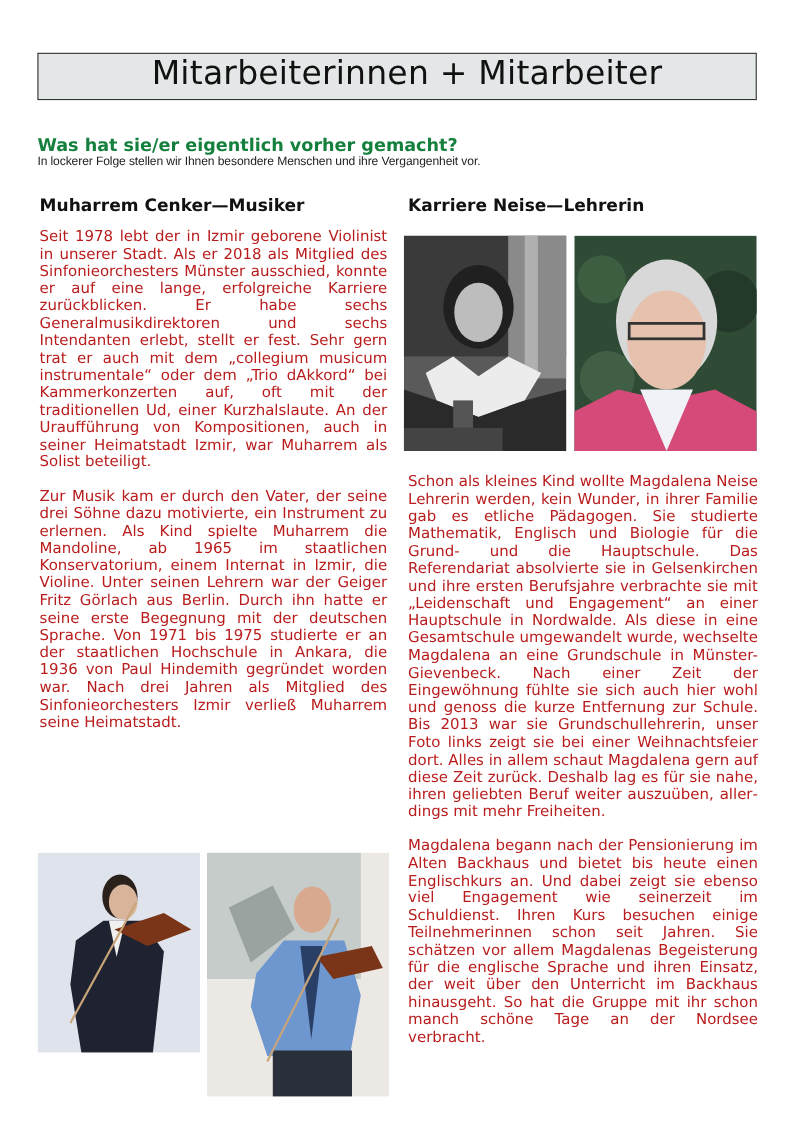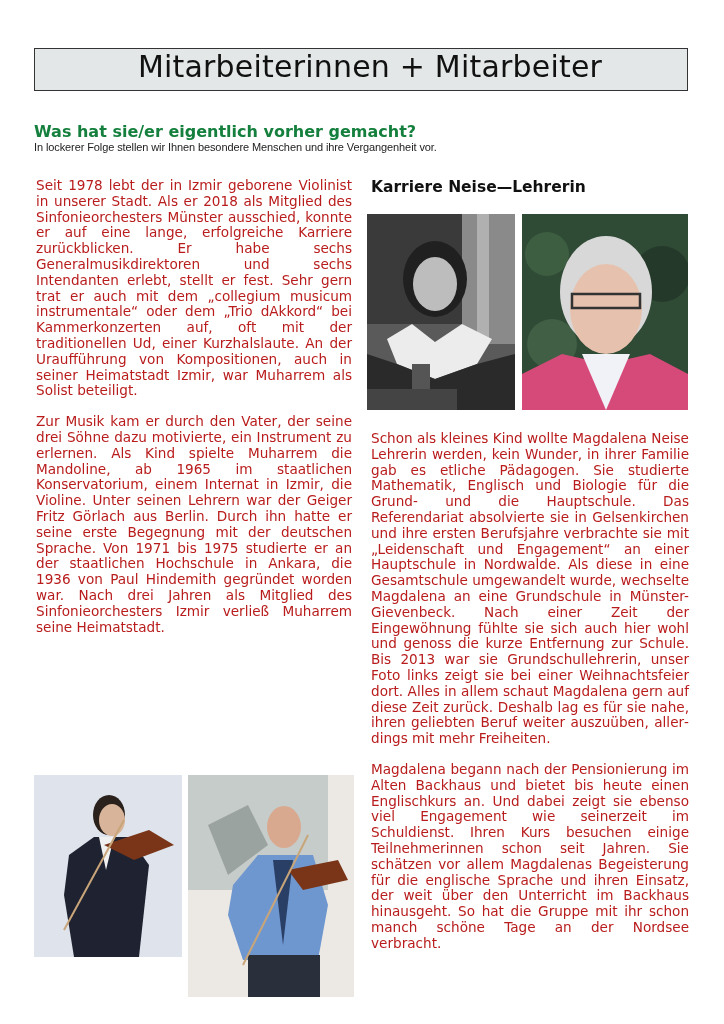--- a/index.html
+++ b/index.html
@@ -44,20 +44,21 @@
 <body>
 
 <div class="title-box">
   <span class="title-text">Mitarbeiterinnen + Mitarbeiter</span>
 </div>
 
 <div class="subtitle">Was hat sie/er eigentlich vorher gemacht?</div>
 <div class="intro">In lockerer Folge stellen wir Ihnen besondere Menschen und ihre Vergangenheit vor.</div>
 
 <div class="col-left">
+  <h2 class="person-heading">Muharrem Cenker—Musiker</h2>
   <p class="para">Seit 1978 lebt der in Izmir geborene Violinist in unserer Stadt. Als er 2018 als Mitglied des Sinfonieorchesters Münster ausschied, konnte er auf eine lange, erfolgreiche Karriere zurückblicken. Er habe sechs Generalmusikdirektoren und sechs Intendanten erlebt, stellt er fest. Sehr gern trat er auch mit dem „collegium musicum instrumentale“ oder dem „Trio dAkkord“ bei Kammerkonzerten auf, oft mit der traditionellen Ud, einer Kurzhals­laute. An der Uraufführung von Kompo­sitionen, auch in seiner Heimatstadt Izmir, war Muharrem als Solist beteiligt.</p>
   <p class="para">Zur Musik kam er durch den Vater, der seine drei Söhne dazu motivierte, ein Instrument zu erlernen. Als Kind spielte Muharrem die Mandoline, ab 1965 im staatlichen Konservatorium, einem Inter­nat in Izmir, die Violine. Unter seinen Lehrern war der Geiger Fritz Görlach aus Berlin. Durch ihn hatte er seine erste Begegnung mit der deutschen Sprache. Von 1971 bis 1975 studierte er an der staatlichen Hochschule in Ankara, die 1936 von Paul Hindemith gegründet worden war. Nach drei Jahren als Mitglied des Sinfonieorchesters Izmir verließ Muharrem seine Heimatstadt.</p>
 </div>
 
 <div class="col-right">
   <h2 class="person-heading">Karriere Neise—Lehrerin</h2>
 </div>
 <div style="position:absolute;left:371px;top:431px;width:318px;">
   <p class="para">Schon als kleines Kind wollte Magdalena Neise Lehrerin werden, kein Wunder, in ihrer Familie gab es etliche Pädagogen. Sie studierte Mathematik, Englisch und Biologie für die Grund- und die Haupt­schule. Das Referendariat absolvierte sie in Gelsenkirchen und ihre ersten Berufs­jahre verbrachte sie mit „Leidenschaft und Engagement“ an einer Hauptschule in Nordwalde. Als diese in eine Gesamt­schule umgewandelt wurde, wechselte Magdalena an eine Grundschule in Münster-Gievenbeck. Nach einer Zeit der Eingewöhnung fühlte sie sich auch hier wohl und genoss die kurze Entfernung zur Schule. Bis 2013 war sie Grundschul­lehrerin, unser Foto links zeigt sie bei einer Weihnachtsfeier dort. Alles in allem schaut Magdalena gern auf diese Zeit zurück. Deshalb lag es für sie nahe, ihren geliebten Beruf weiter auszuüben, aller­dings mit mehr Freiheiten.</p>
   <p class="para">Magdalena begann nach der Pensionie­rung im Alten Backhaus und bietet bis heute einen Englischkurs an. Und dabei zeigt sie  ebenso viel Engagement wie seinerzeit im Schuldienst. Ihren Kurs besuchen einige Teilnehmerinnen schon seit Jahren. Sie schätzen vor allem Magdalenas Begeisterung für die englische Sprache und ihren Einsatz, der weit über den Unterricht im Backhaus hinausgeht. So hat die Gruppe mit ihr schon manch schöne Tage an der Nordsee verbracht.</p>

